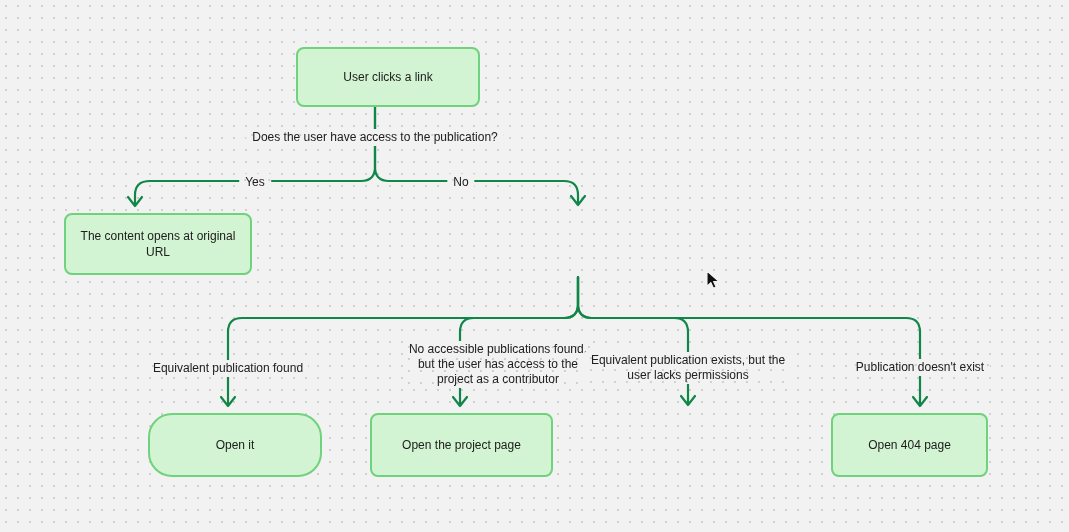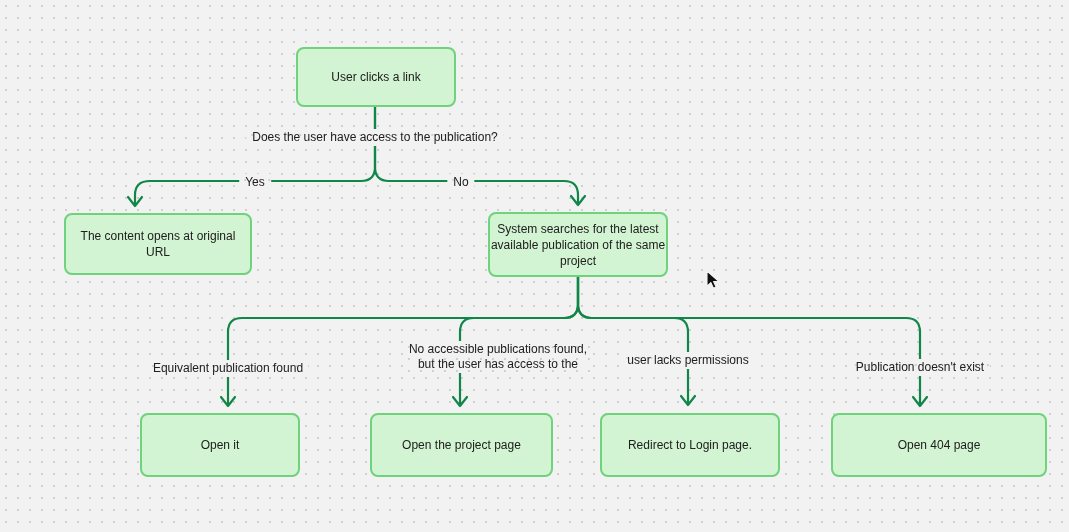--- a/index.html
+++ b/index.html
@@ -66,65 +66,59 @@
 
   <svg id="wires" width="1069" height="532" viewBox="0 0 1069 532">
     <path class="wire" d="M375,107 L375,167 Q375,181 361,181 L150,181 Q135,181 135,195 L135,205 M128,197 L135,206 L142,197"></path>
     <path class="wire" d="M375,107 L375,167 Q375,181 389,181 L564,181 Q578,181 578,195 L578,204 M571,196 L578,205 L585,196"></path>
     <path class="wire" d="M578,277 L578,304 Q578,318 564,318 L242,318 Q228,318 228,332 L228,405 M221,397 L228,406 L235,397"></path>
     <path class="wire" d="M578,277 L578,304 Q578,318 564,318 L474,318 Q460,318 460,332 L460,405 M453,397 L460,406 L467,397"></path>
     <path class="wire" d="M578,277 L578,304 Q578,318 592,318 L674,318 Q688,318 688,332 L688,404 M681,396 L688,405 L695,396"></path>
     <path class="wire" d="M578,277 L578,304 Q578,318 592,318 L906,318 Q920,318 920,332 L920,405 M913,397 L920,406 L927,397"></path>
   </svg>
 
-  <div class="node" style="left:296px; top:47px; width:160px; height:60px;">
+  <div class="node" style="left:296px; top:47px; width:184px; height:60px;">
     <div class="line">User clicks a link</div>
   </div>
 
   <div class="node" style="left:64px; top:213px; width:188px; height:62px;">
     <div class="line">The content opens at original</div>
     <div class="line">URL</div>
   </div>
 
-  <div class="node" style="left:488px; top:212px; width:180px; height:65px;">
-    <div class="line">System searches for the latest</div>
-    <div class="line">available publication of the same</div>
-    <div class="line">project</div>
-  </div>
 
-  <div class="node" style="left:140px; top:413px; width:160px; height:64px;">
+  <div class="node" style="left:148px; top:413px; width:174px; height:64px;border-radius:24px;">
     <div class="line">Open it</div>
   </div>
 
   <div class="node" style="left:370px; top:413px; width:183px; height:64px;">
     <div class="line">Open the project page</div>
   </div>
 
-  <div class="node" style="left:600px; top:413px; width:180px; height:64px;">
-    <div class="line">Redirect to Login page.</div>
-  </div>
 
-  <div class="node" style="left:831px; top:413px; width:216px; height:64px;">
+  <div class="node" style="left:831px; top:413px; width:157px; height:64px;">
     <div class="line">Open 404 page</div>
   </div>
 
   <div class="edge-label" style="left:375px; top:129px;">Does the user have access to the publication?</div>
 
   <div class="edge-label" style="left:255px; top:174px;">Yes</div>
 
   <div class="edge-label" style="left:461px; top:174px;">No</div>
 
   <div class="edge-label" style="left:228px; top:360px;">Equivalent publication found</div>
 
   <div class="edge-label" style="left:460px; top:341px;margin-left:38px;">
     <div class="line">No accessible publications found,</div>
     <div class="line">but the user has access to the</div>
+    <div class="line">project as a contributor</div>
   </div>
 
   <div class="edge-label" style="left:688px; top:352px;">
+    <div class="line">Equivalent publication exists, but the</div>
     <div class="line">user lacks permissions</div>
   </div>
 
   <div class="edge-label" style="left:920px; top:359px;">Publication doesn't exist</div>
 
   <svg id="cursor" viewBox="0 0 20 22" style="left: 705px; top: 270px;">
     <path d="M2,1 L2,16.2 L5.9,12.6 L8.4,18.3 L11.1,17.1 L8.6,11.5 L14,11.5 Z" fill="#111111" stroke="#f5f5f5" stroke-width="1.1" stroke-linejoin="round"></path>
   </svg>
 
 </div>

